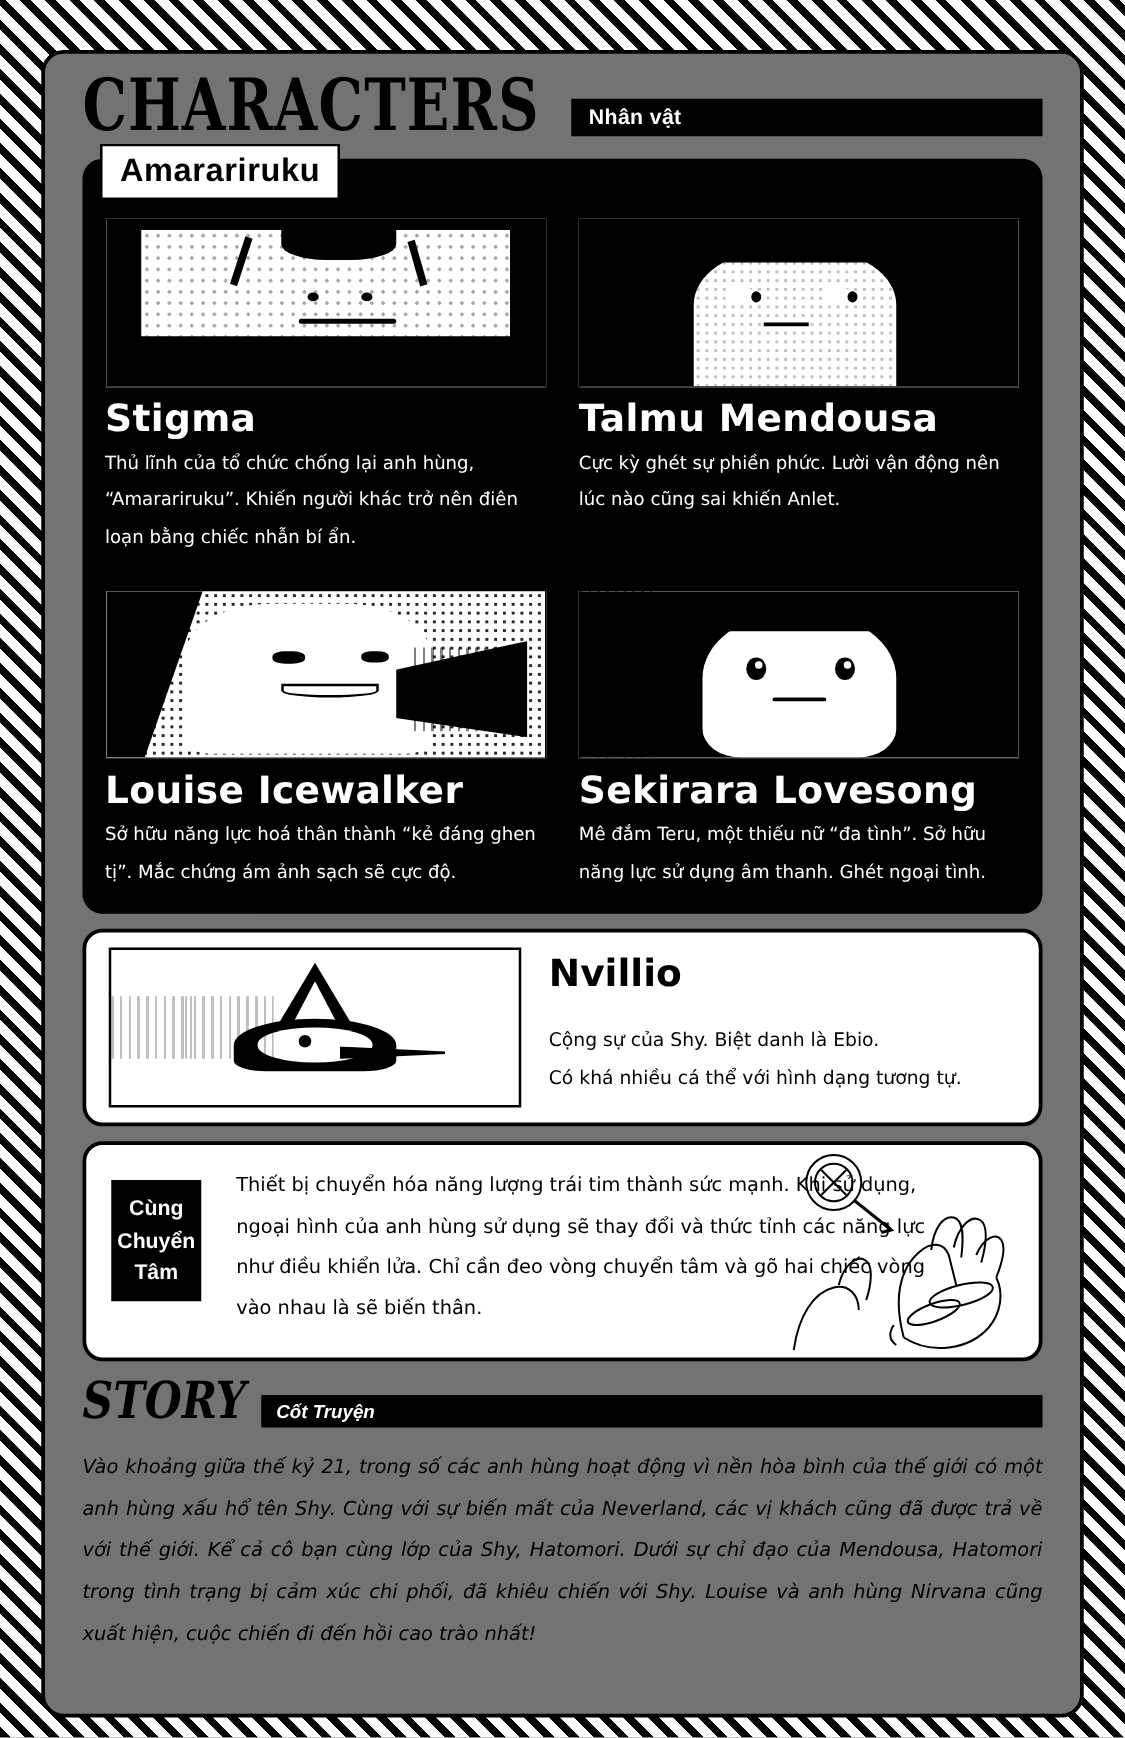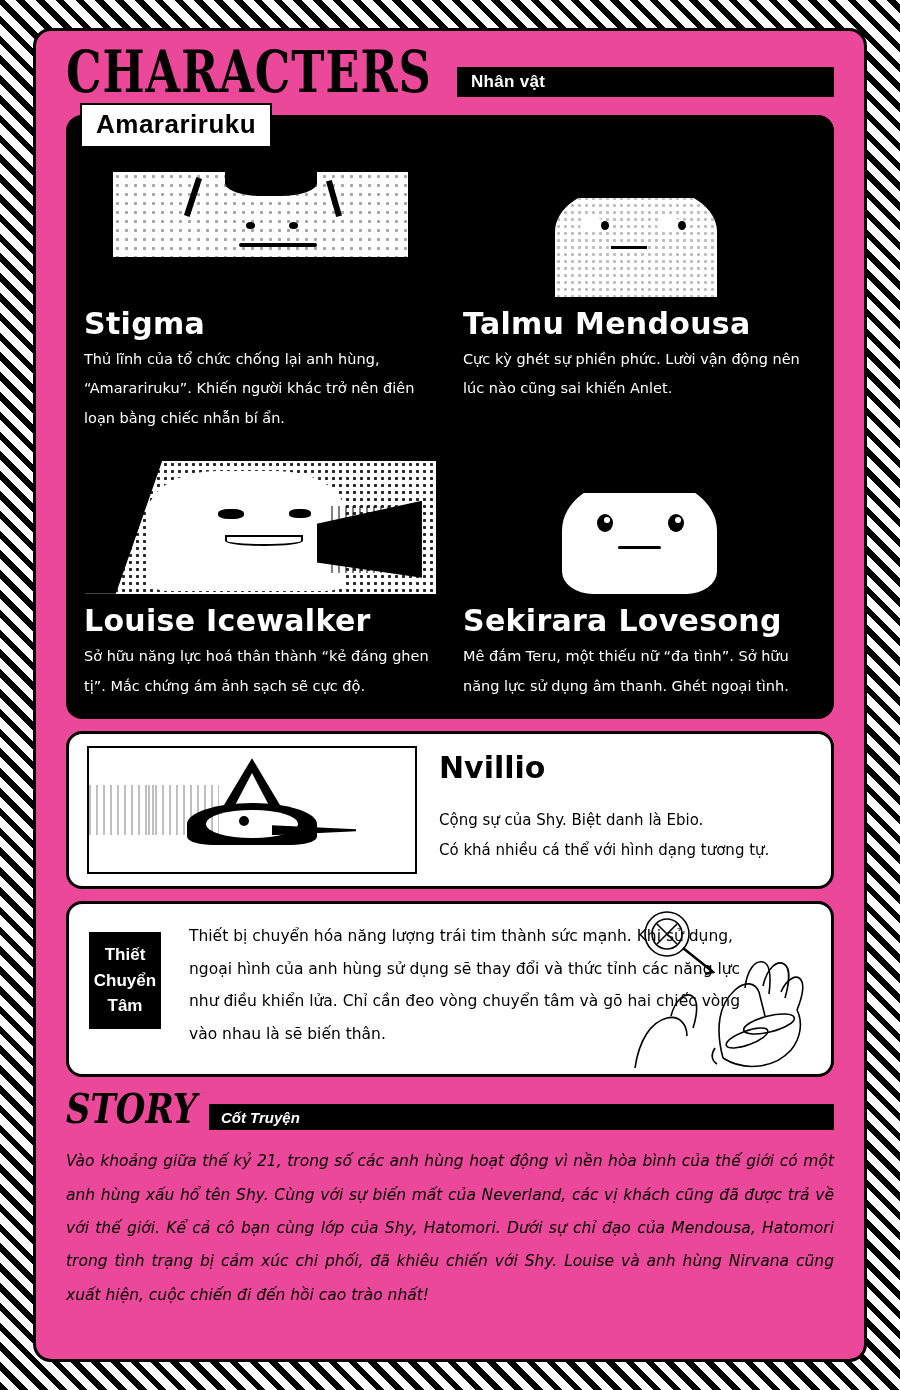--- a/index.html
+++ b/index.html
@@ -15,23 +15,23 @@
   
   .page-bg {
     position: absolute; inset: 0;
     background:
       repeating-linear-gradient(45deg,
         #000 0px, #000 6px,
         #ffffff 6px, #ffffff 14px);
   }
   .page-inner {
     position: absolute;
-    left: 33px; top: 28px;
+    left: 33px; top: 40px;
     width: 834px; height: 1334px;
-    background: #ec4899;
+    background: #737373;
     border: 3px solid #000;
     border-radius: 18px;
     overflow: hidden;
   }
 
   .content {
     position: absolute;
     left: 0; top: 0; right: 0; bottom: 0;
     padding: 26px 30px 0 30px;
   }
@@ -327,21 +327,21 @@
         <div class="art-lines" style="right:16%;top:30%;width:20%;height:40%;opacity:.25;"></div>
       </div>
       <div class="nv-body">
         <div class="nv-name">Nvillio</div>
         <div class="nv-desc">Cộng sự của Shy. Biệt danh là Ebio.</div>
         <div class="nv-desc">Có khá nhiều cá thể với hình dạng tương tự.</div>
       </div>
     </div>
 
     <div class="ring-card">
-      <div class="ring-tag">Thiết Chuyển Tâm</div>
+      <div class="ring-tag">Cùng Chuyển Tâm</div>
       <div class="ring-desc">Thiết bị chuyển hóa năng lượng trái tim thành sức mạnh. Khi sử dụng, ngoại hình của anh hùng sử dụng sẽ thay đổi và thức tỉnh các năng lực như điều khiển lửa. Chỉ cần đeo vòng chuyển tâm và gõ hai chiếc vòng vào nhau là sẽ biến thân.</div>
       <div class="ring-art">
         <svg viewBox="0 0 230 170" width="230" height="170">
           <g fill="none" stroke="#000" stroke-width="1.6">
             <circle cx="72" cy="26" r="22"></circle>
             <circle cx="72" cy="26" r="15"></circle>
             <path d="M62 16 L82 36 M82 16 L62 36"></path>
             <path d="M88 40 L118 64 M112 58 L118 64 L110 66" stroke-width="2.4"></path>
             <path d="M128 150 C120 120 124 96 140 82 C150 73 160 74 164 84 L170 108"></path>
             <path d="M150 80 C152 62 160 52 168 54 C176 56 176 70 174 86"></path>

